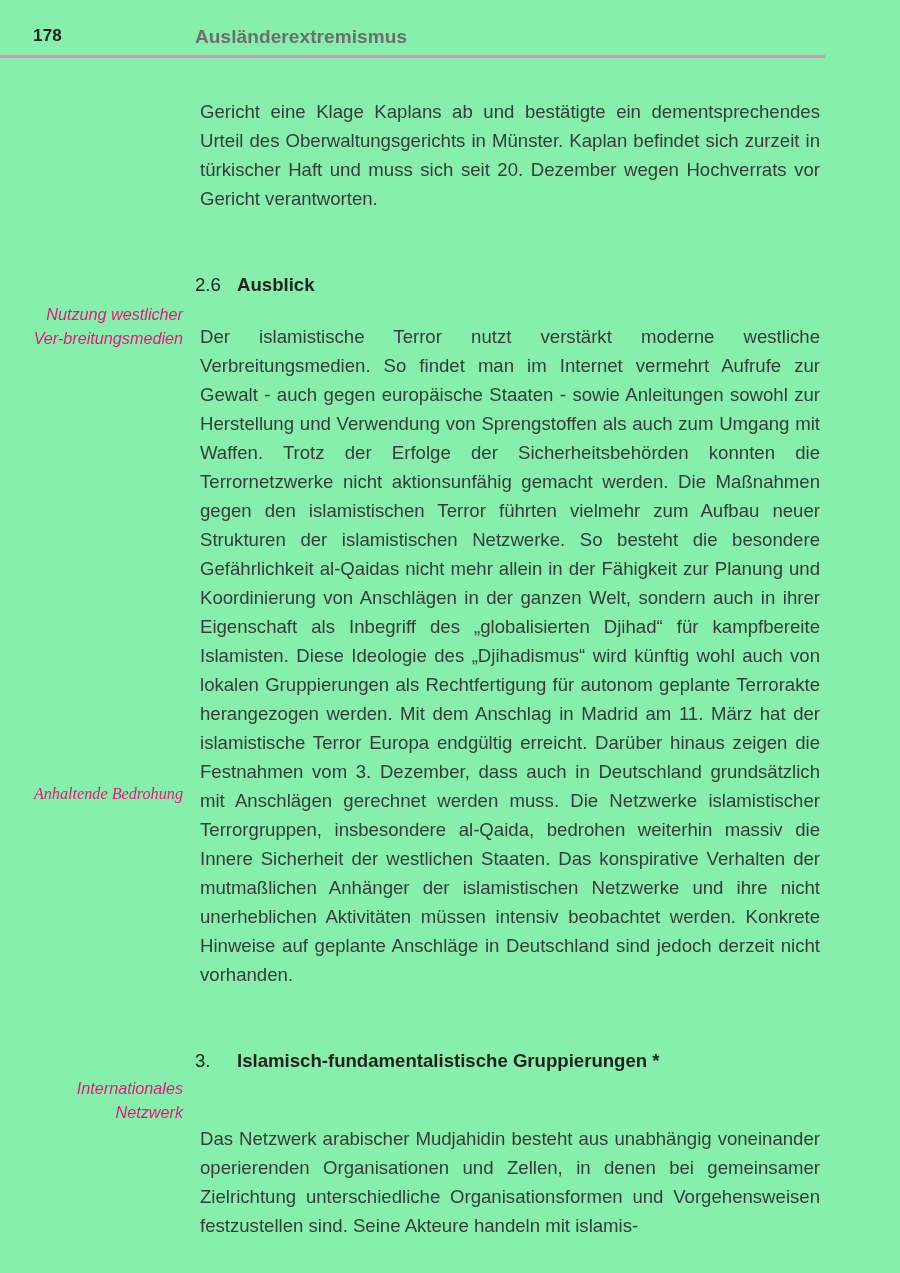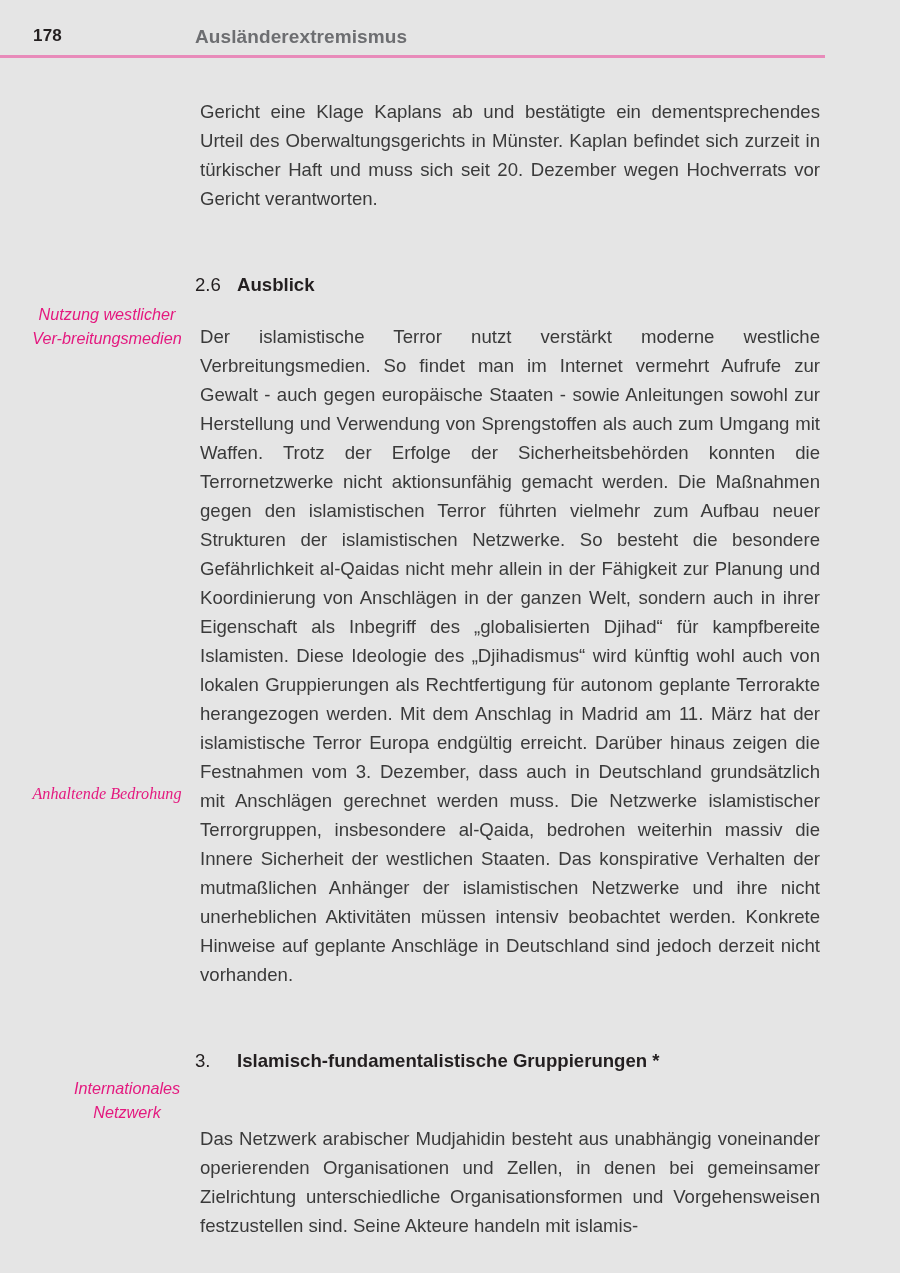--- a/index.html
+++ b/index.html
@@ -4,21 +4,21 @@
 <style>
   html, body {
     margin: 0;
     padding: 0;
     background: #ffffff;
   }
   .page {
     position: relative;
     width: 900px;
     height: 1273px;
-    background: #e5e5e5;
+    background: #86efac;
     overflow: hidden;
     font-family: "Liberation Sans", sans-serif;
     -webkit-font-smoothing: antialiased;
   }
 
   
   .page-header {
     position: absolute;
     left: 0;
     top: 26px;
@@ -94,25 +94,25 @@
 
   
   .marginnote {
     position: absolute;
     left: 31px;
     width: 152px;
     font-size: 16.2px;
     line-height: 24px;
     font-style: italic;
     color: #e4197f;
-    text-align: center;
+    text-align: right;
   }
   #note-nutzung   { top: 302px; }
   #note-anhaltend { top: 782px; font-family: Liberation Serif, serif; }
-  #note-internat  { top: 1076px; margin-left: 20px; }
+  #note-internat  { top: 1076px; }
 </style>
 </head>
 <body>
 
 <div class="page">
 
   <div class="page-header">
     <div class="folio">178</div>
     <div class="header-title">Ausländerextremismus</div>
   </div>

